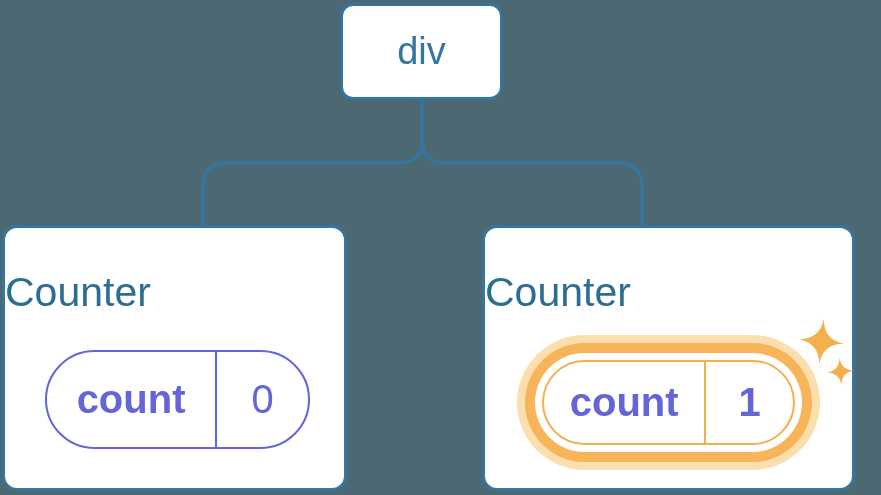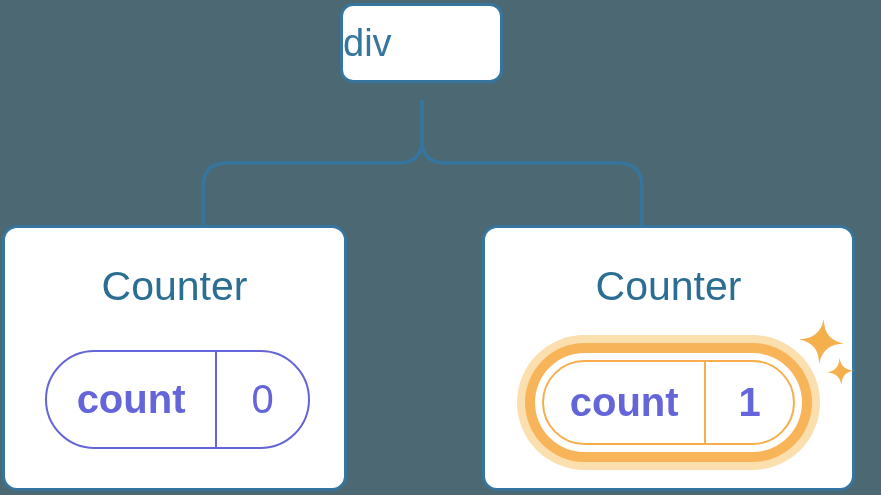--- a/index.html
+++ b/index.html
@@ -23,45 +23,45 @@
   .stage { position: relative; width: 881px; height: 495px; }
 
   .connector {
     position: absolute; left: 0; top: 0;
     color: var(--node-border);
   }
 
   .root-node {
     position: absolute;
     left: 340px; top: 3px;
-    width: 163px; height: 80px;
+    width: 163px; height: 97px;
     background: var(--card-bg);
     border: 3px solid var(--node-border);
     border-radius: 13px;
-    display: flex; align-items: center; justify-content: flex-start;
+    display: flex; align-items: center; justify-content: center;
   }
   .root-node .label {
     color: var(--node-text);
     font-size: 38px;
   }
 
   .card {
     position: absolute;
     top: 225px; height: 266px;
     background: var(--card-bg);
     border: 3px solid var(--node-border);
     border-radius: 15px;
   }
   .card-left  { left: 2px;   width: 345px; }
   .card-right { left: 482px; width: 373px; }
 
   .card-title {
     position: absolute;
-    left: 0; right: 0; top: 36px;
-    text-align: center;
+    left: 0; right: 0; top: 42px;
+    text-align: left;
     color: var(--title-text);
     font-size: 41px;
     line-height: 44px;
   }
 
   .pill {
     position: absolute;
     display: flex;
     background: var(--card-bg);
     border: 2px solid var(--state-purple);

